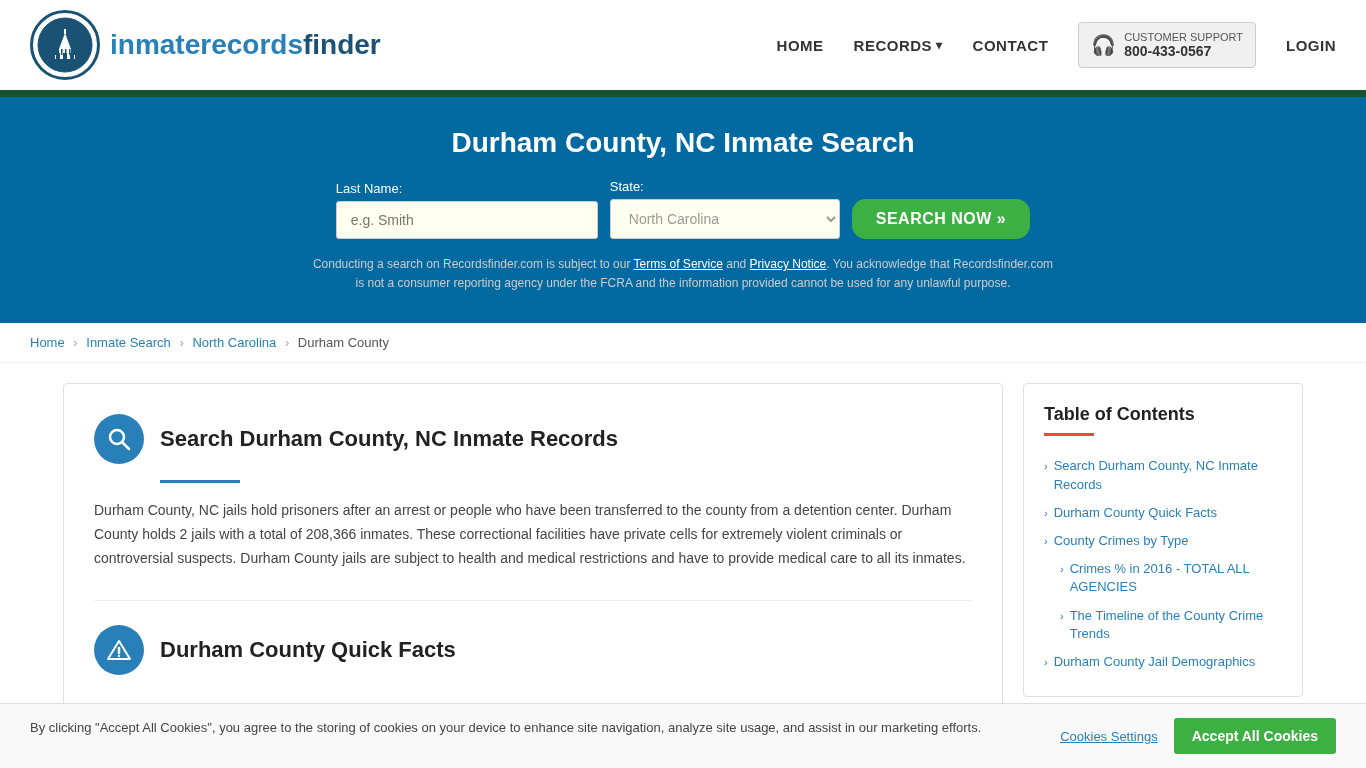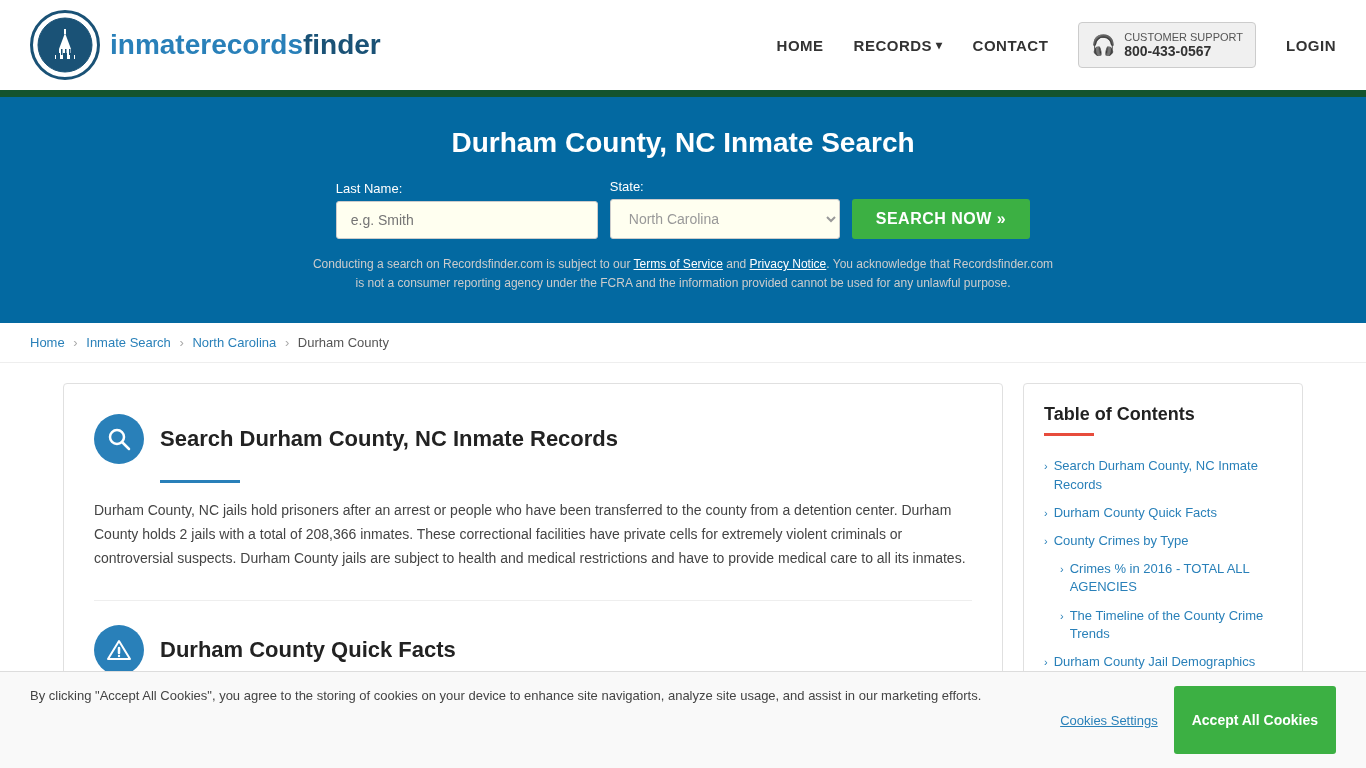--- a/index.html
+++ b/index.html
@@ -131,21 +131,21 @@
       background: #fffff0;
       color: #999;
     }
     .first-name-input { width: 260px; }
     .last-name-input { width: 262px; }
     .state-select { width: 230px; color: #333; background: #fff; }
     .search-btn {
       background: #3cb043;
       color: #fff;
       border: none;
-      border-radius: 3px;
+      border-radius: 14px;
       padding: 11px 24px;
       font-size: 16px;
       font-weight: bold;
       cursor: pointer;
       white-space: nowrap;
       letter-spacing: 0.5px;
     }
     .disclaimer {
       font-size: 12px;
       color: #ccc;
@@ -324,21 +324,21 @@
       background: none;
       border: none;
       cursor: pointer;
       text-decoration: underline;
     }
     .accept-cookies-btn {
       background: #3cb043;
       color: #fff;
       border: none;
       border-radius: 3px;
-      padding: 26px 18px;
+      padding: 10px 18px;
       font-size: 14px;
       font-weight: bold;
       cursor: pointer;
       white-space: nowrap;
     }
 
     .chevron-down::after {
       content: ' ▾';
       font-size: 12px;
     }

